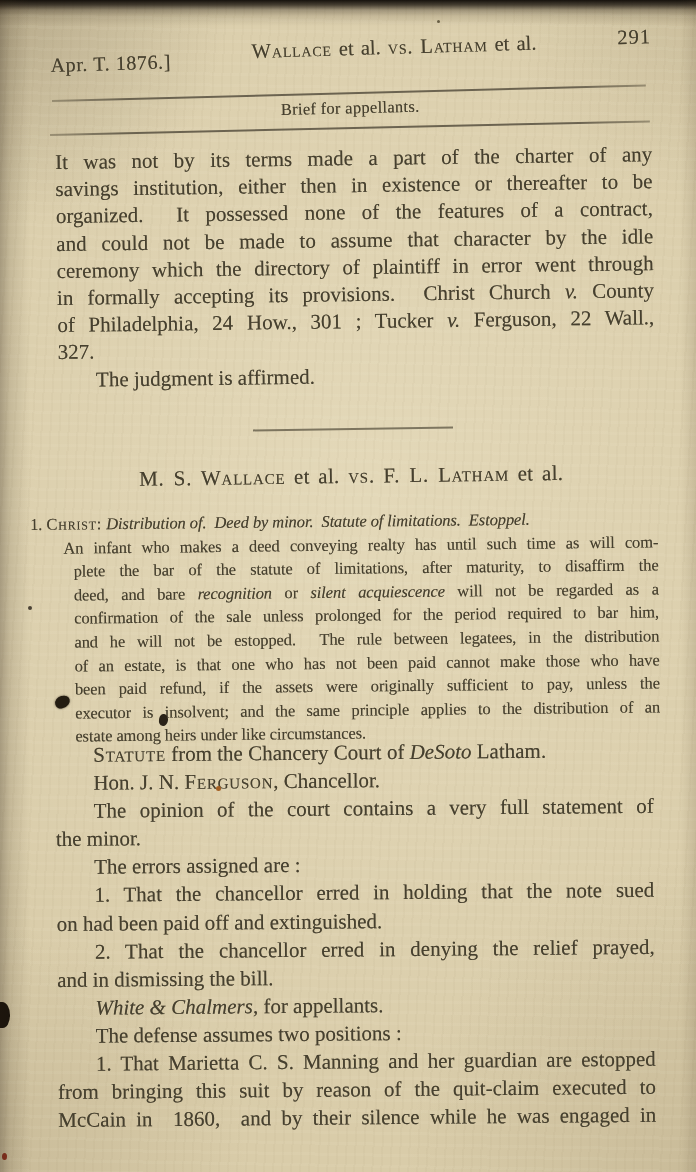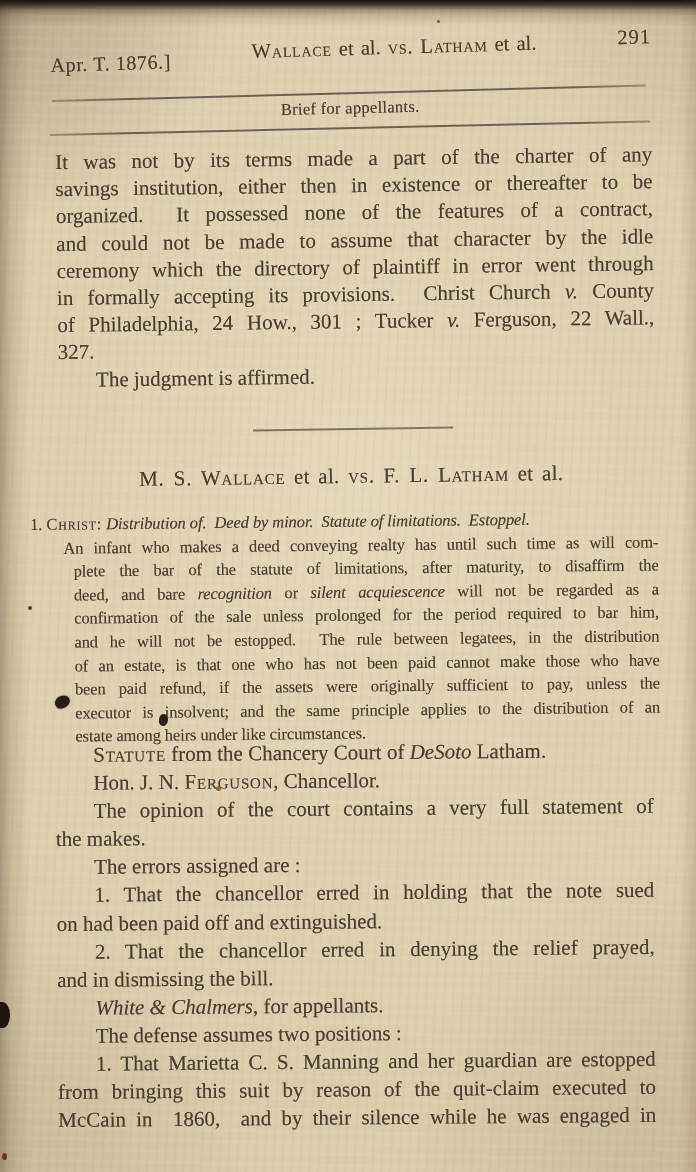--- a/index.html
+++ b/index.html
@@ -137,21 +137,21 @@
       <div class="line"><span>of an estate, is that one who has not been paid cannot make those who have</span></div>
       <div class="line"><span>been paid refund, if the assets were originally sufficient to pay, unless the</span></div>
       <div class="line"><span>executor is insolvent; and the same principle applies to the distribution of an</span></div>
       <div class="line last"><span>estate among heirs under like circumstances.</span></div>
     </div>
 
   <div class="abs body-b">
       <div class="line indent last"><span class="sc">Statute</span><span> from the Chancery Court of </span><span class="i">DeSoto</span><span> Latham.</span></div>
       <div class="line indent last"><span>Hon. J. N. </span><span class="sc">Ferguson</span><span>, Chancellor.</span></div>
       <div class="line indent"><span>The opinion of the court contains a very full statement of</span></div>
-      <div class="line last"><span>the makes.</span></div>
+      <div class="line last"><span>the minor.</span></div>
       <div class="line indent last"><span>The errors assigned are :</span></div>
       <div class="line indent"><span>1. That the chancellor erred in holding that the note sued</span></div>
       <div class="line last"><span>on had been paid off and extinguished.</span></div>
       <div class="line indent"><span>2. That the chancellor erred in denying the relief prayed,</span></div>
       <div class="line last"><span>and in dismissing the bill.</span></div>
       <div class="line indent last"><span class="i">White &amp; Chalmers</span><span>, for appellants.</span></div>
       <div class="line indent last"><span>The defense assumes two positions :</span></div>
       <div class="line indent"><span>1. That Marietta C. S. Manning and her guardian are estopped</span></div>
       <div class="line"><span>from bringing this suit by reason of the quit-claim executed to</span></div>
       <div class="line"><span>McCain in  1860,  and by their silence while he was engaged in</span></div>

